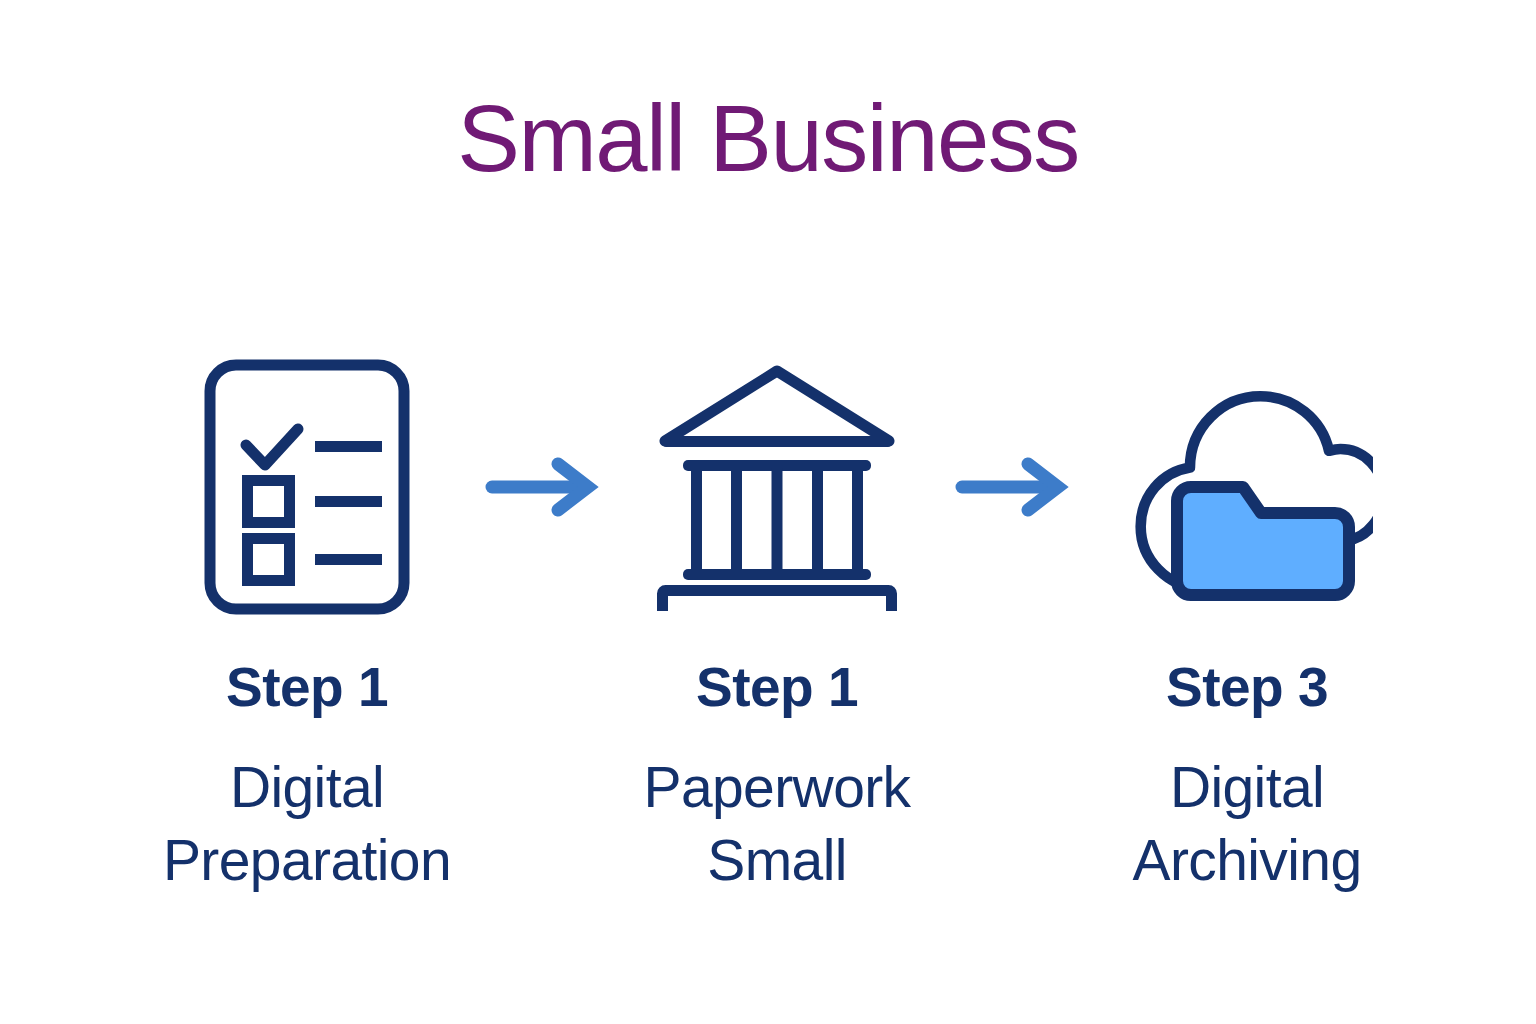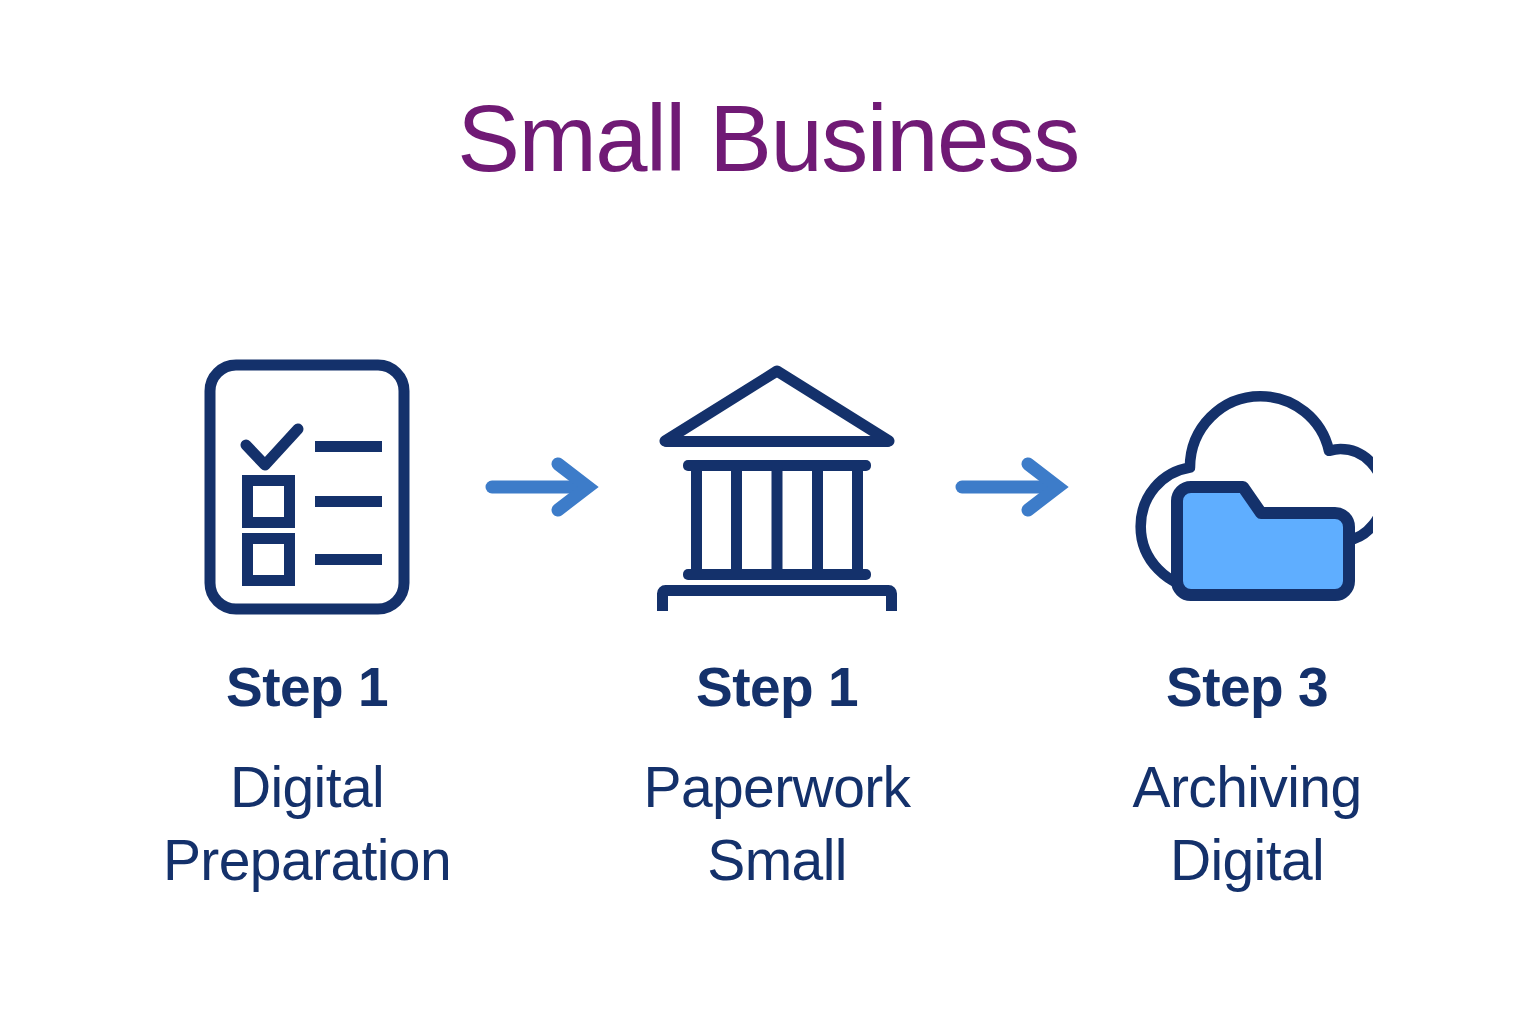--- a/index.html
+++ b/index.html
@@ -196,19 +196,19 @@
                    A 14 14 0 0 1 214 232
                    L 70 232
                    A 14 14 0 0 1 56 218
                    L 56 138
                    A 14 14 0 0 1 70 124
                    Z" fill="#5faeff" stroke="#14316b" stroke-width="12" stroke-linejoin="round"></path>
         </svg>
       </div>
       <div class="step-title">Step 3</div>
       <div class="step-desc">
+        <span class="desc-line">Digital</span>
         <span class="desc-line">Archiving</span>
-        <span class="desc-line">Digital</span>
       </div>
     </div>
 
   </div>
 </div>
 
 </body></html>

